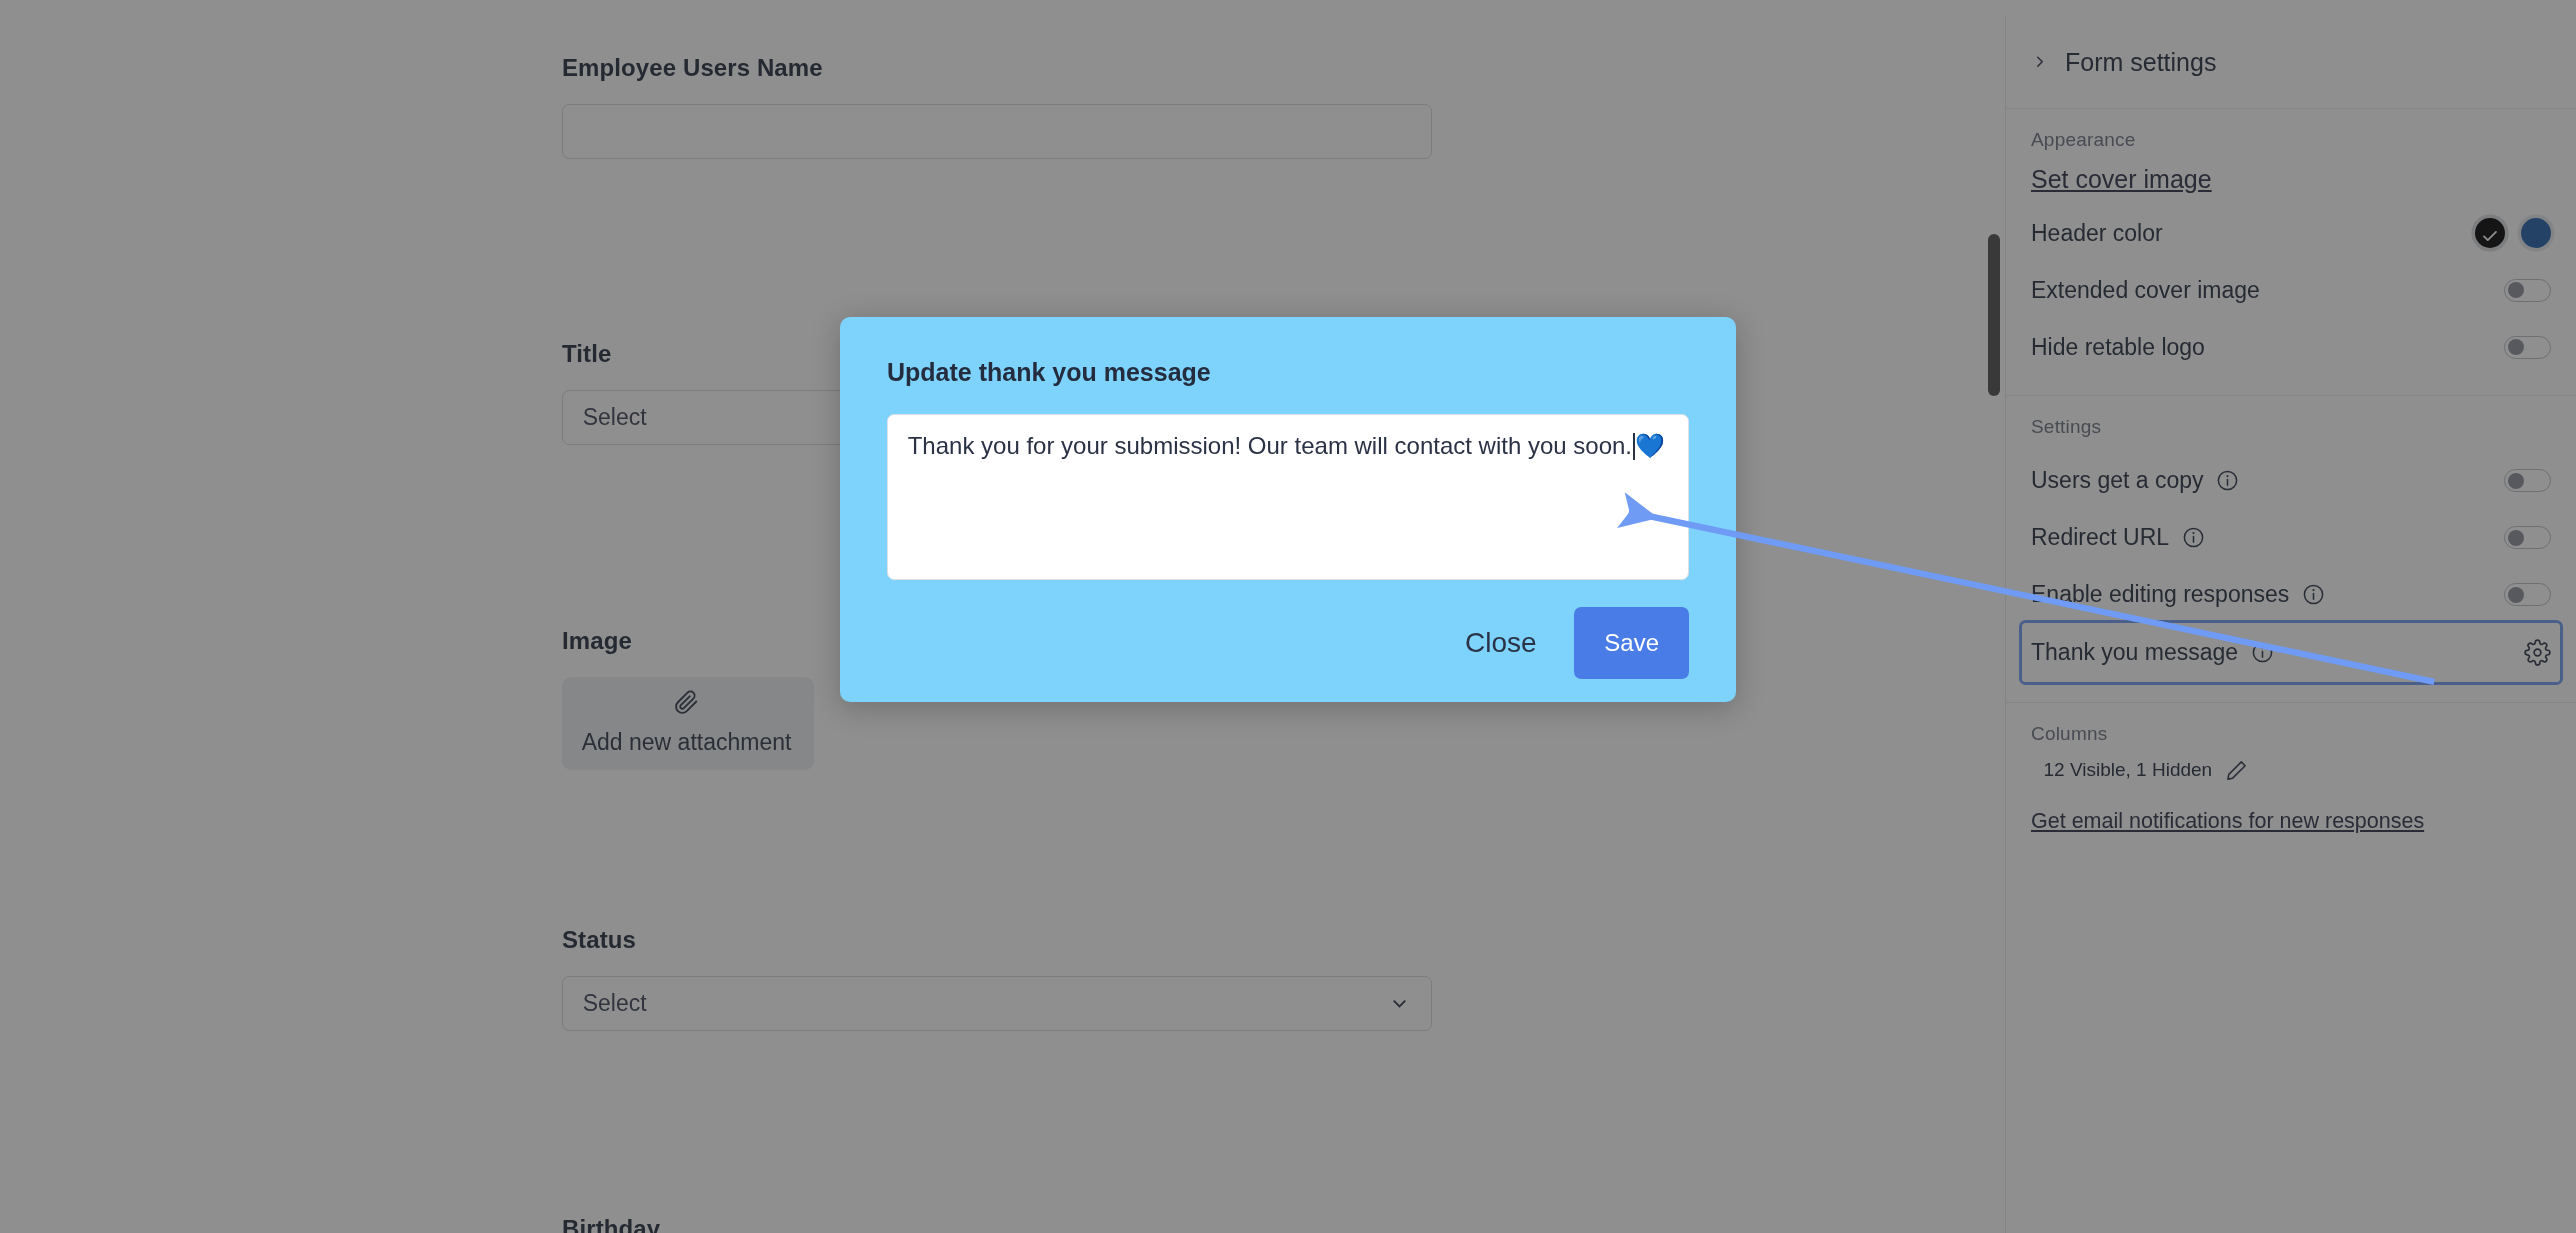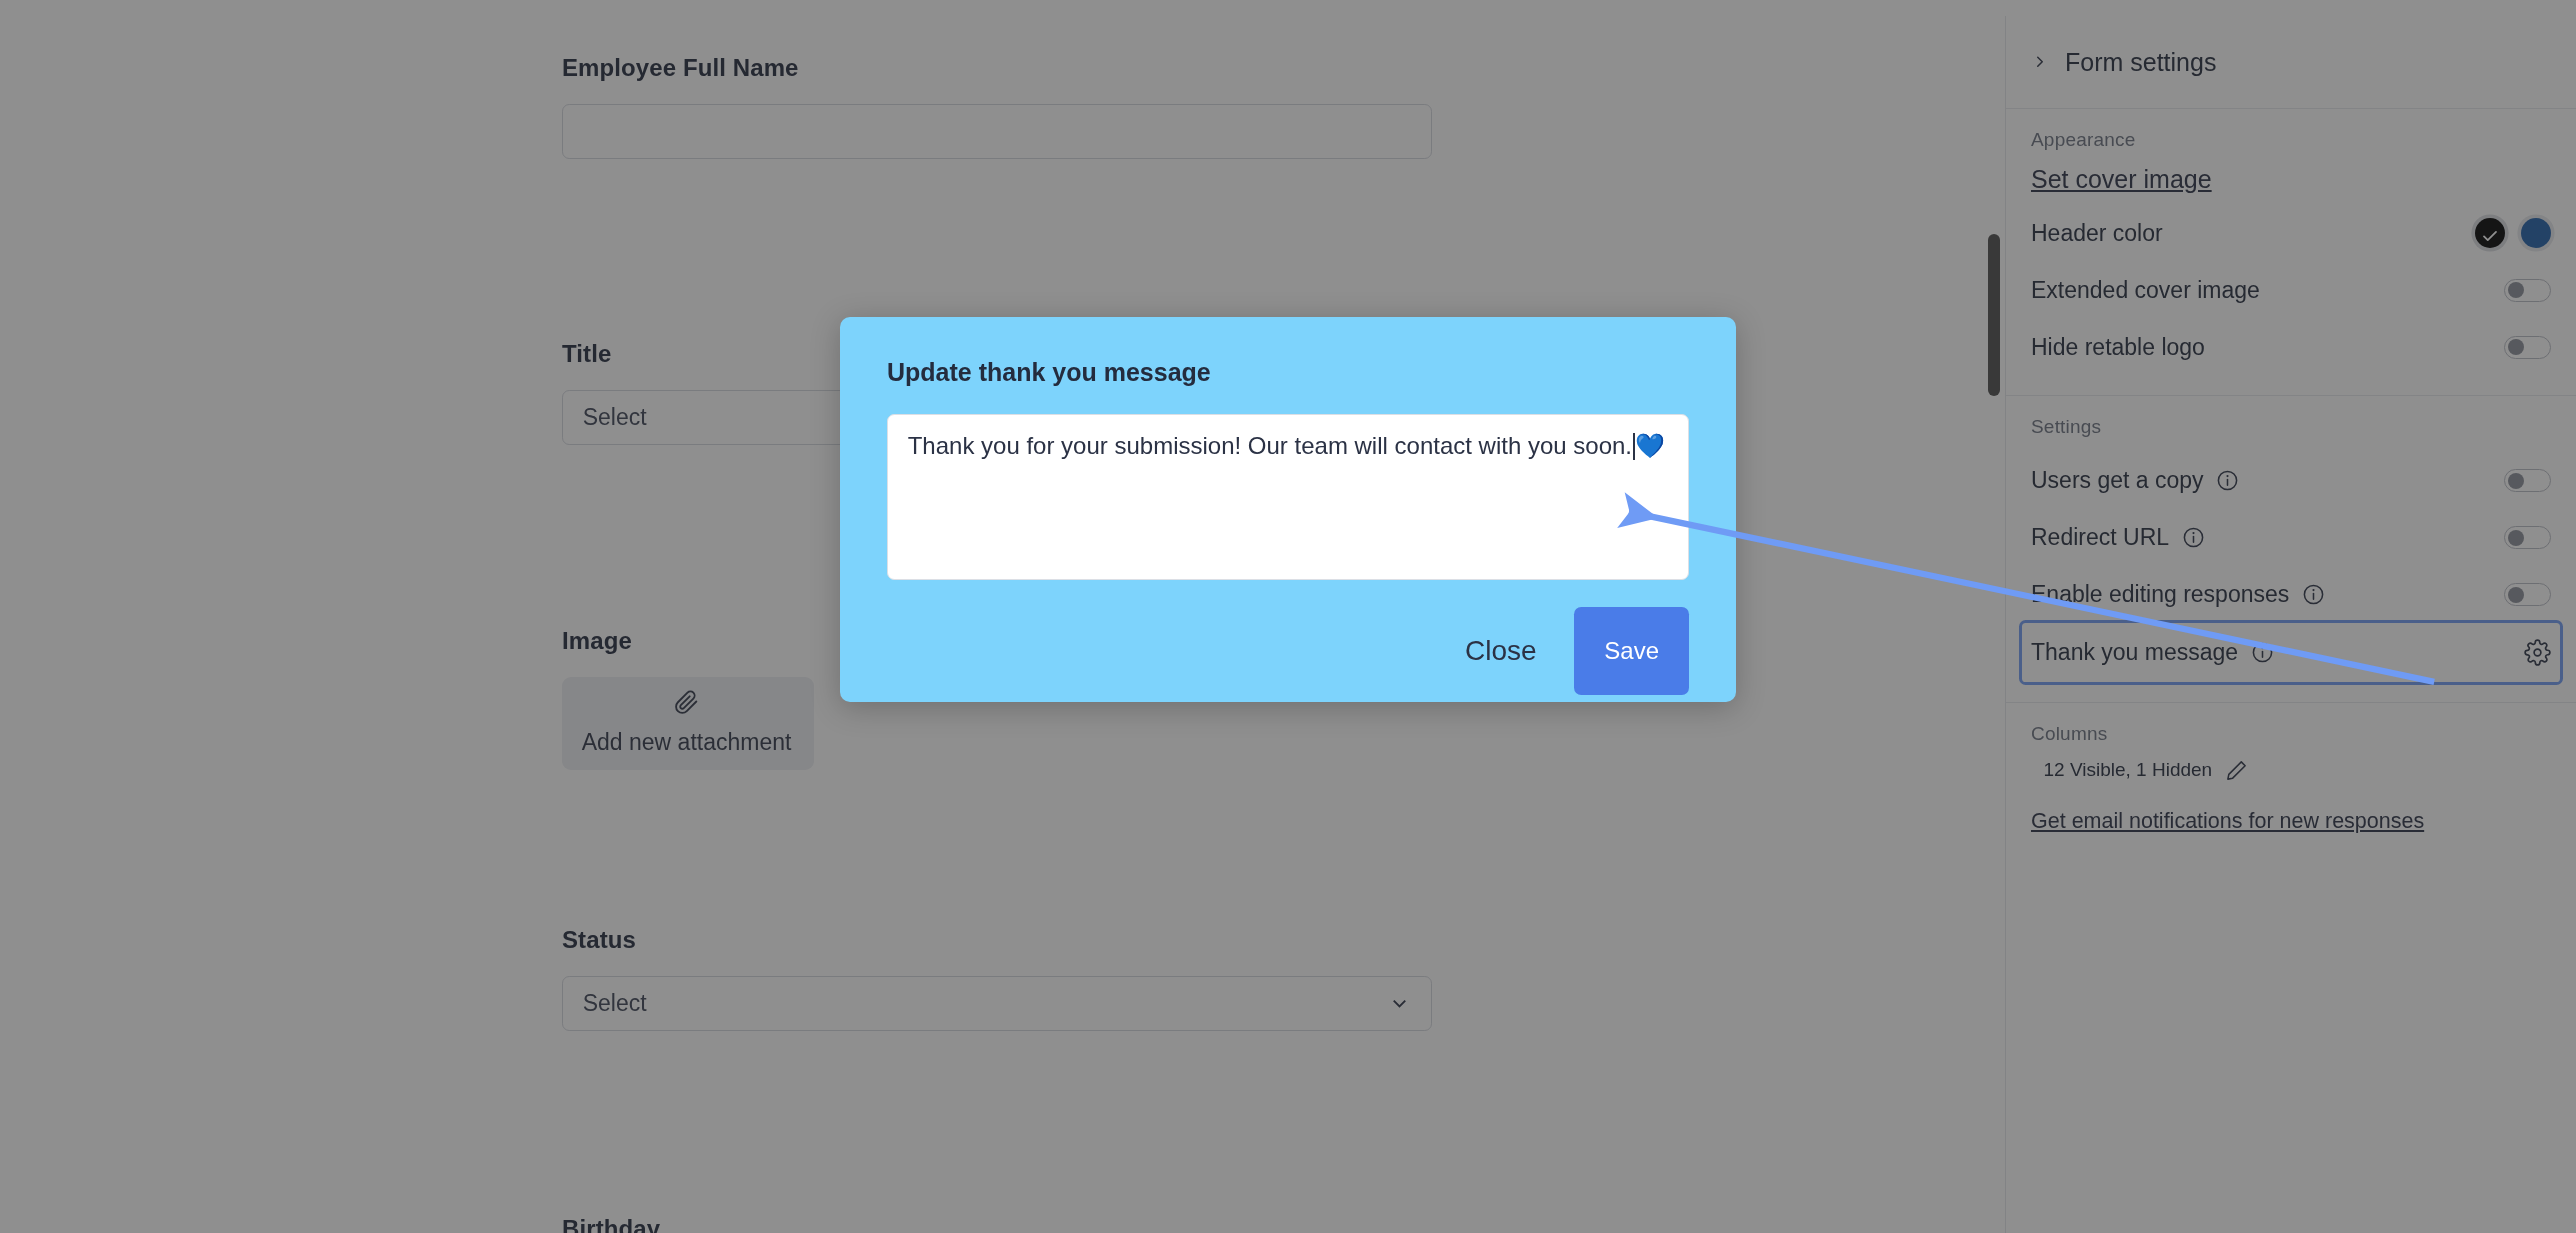--- a/index.html
+++ b/index.html
@@ -161,33 +161,33 @@
   #modal .m-actions {
     display: flex; align-items: center; justify-content: flex-end;
     gap: 19.7px; margin-top: 27px;
   }
   .btn-close {
     background: transparent; border: none;
     font-size: 28px; color: #2b3245; padding: 10.7px 18px; cursor: pointer;
   }
   .btn-save {
     background: #4a7ce8; border: none; border-radius: 7.2px;
-    font-size: 24px; color: #ffffff; padding: 30px 30px; cursor: pointer;
+    font-size: 24px; color: #ffffff; padding: 22px 30px; cursor: pointer;
   }
 
   
   #annotation { position: absolute; left: 0; top: 0; width: 2576px; height: 1233px; z-index: 70; pointer-events: none; }
 </style>
 </head>
 <body>
 
 <div id="form-page">
 
   <div class="field-block" style="top:54px;">
-    <div class="field-label">Employee Full Name</div>
+    <div class="field-label">Employee Users Name</div>
     <div class="field-input"></div>
   </div>
 
   <div class="field-block" style="top:340px;">
     <div class="field-label">Title</div>
     <div class="field-input placeholder">
       <span>Select</span>
       <span class="chev">
         <svg viewBox="0 0 24 24" width="23" height="23" fill="none" stroke="#2b3245" stroke-width="2">
             <path d="M6 9l6 6 6-6"></path>

